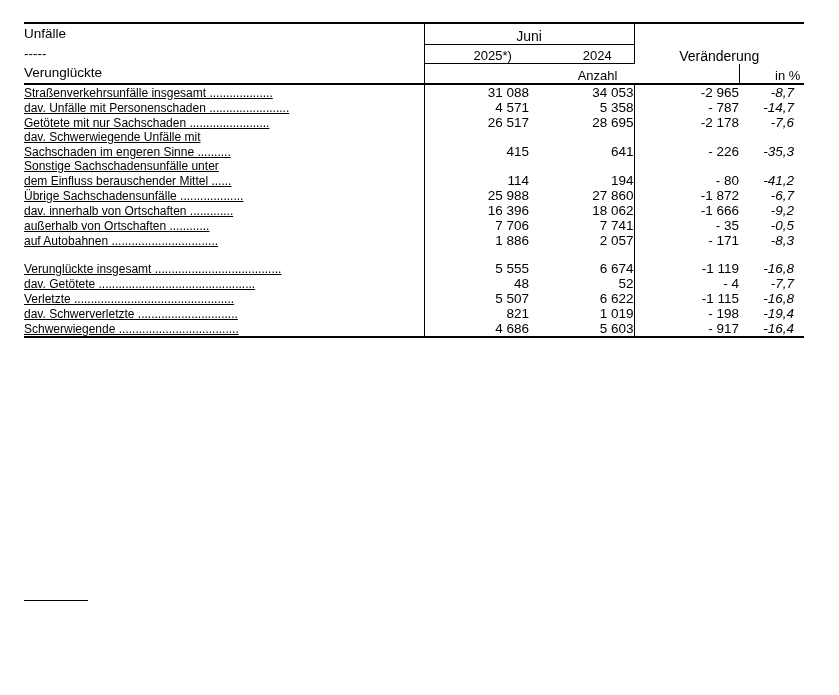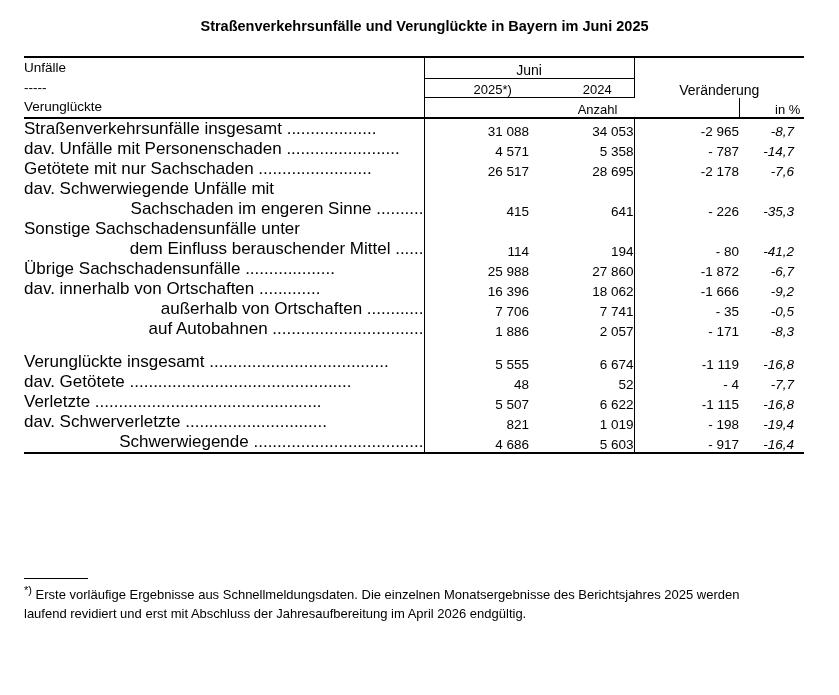--- a/index.html
+++ b/index.html
@@ -73,35 +73,36 @@
     line-height: 1.45;
     padding-bottom: 2px;
   }
   .stub-head .dashes { letter-spacing: 0px; }
 
   
   .lbl {
     text-align: left;
     padding: 1px 6px 1px 2px;
     white-space: nowrap;
-    font-size: 17px;
+    font-size: 12px;
+    text-decoration: underline;
   }
   .num {
     text-align: right;
     padding: 1px 16px 1px 4px;
     white-space: nowrap;
     font-size: 13.5px;
   }
   .num.pct {
     font-style: italic;
     padding-right: 10px;
   }
   .bold { font-weight: bold; }
   .indent1 { padding-left: 18px; }
-  .indent2 { padding-left: 38px; text-align: right; }
+  .indent2 { padding-left: 38px; }
   .spacer td { height: 13px; font-size: 0; line-height: 0; }
 
   .footnote-wrap {
     position: absolute;
     left: 24px;
     top: 578px;
     width: 760px;
   }
   .foot-rule {
     width: 64px;
@@ -120,21 +121,20 @@
     right: 58px;
     top: 655px;
     font-size: 13px;
   }
 </style>
 </head>
 <body>
 
 <div class="page">
 
-  <div class="title">Straßenverkehrsunfälle und Verunglückte in Bayern im Juni 2025</div>
 
   <table class="main">
     <colgroup>
       <col style="width:400px">
       <col style="width:105px">
       <col style="width:105px">
       <col style="width:105px">
       <col style="width:65px">
     </colgroup>
     <tbody>
@@ -297,17 +297,16 @@
           <td></td>
           <td></td>
           <td></td>
           <td></td>
       </tr>
     </tbody>
   </table>
 
   <div class="footnote-wrap">
     <div class="foot-rule"></div>
-    <div class="footnote"><sup>*)</sup> <span>Erste vorläufige Ergebnisse aus Schnellmeldungsdaten. Die einzelnen Monatsergebnisse des Berichtsjahres 2025 werden laufend revidiert und erst mit Abschluss der Jahresaufbereitung im April 2026 endgültig.</span></div>
   </div>
 
 
 </div>
 
 </body></html>

